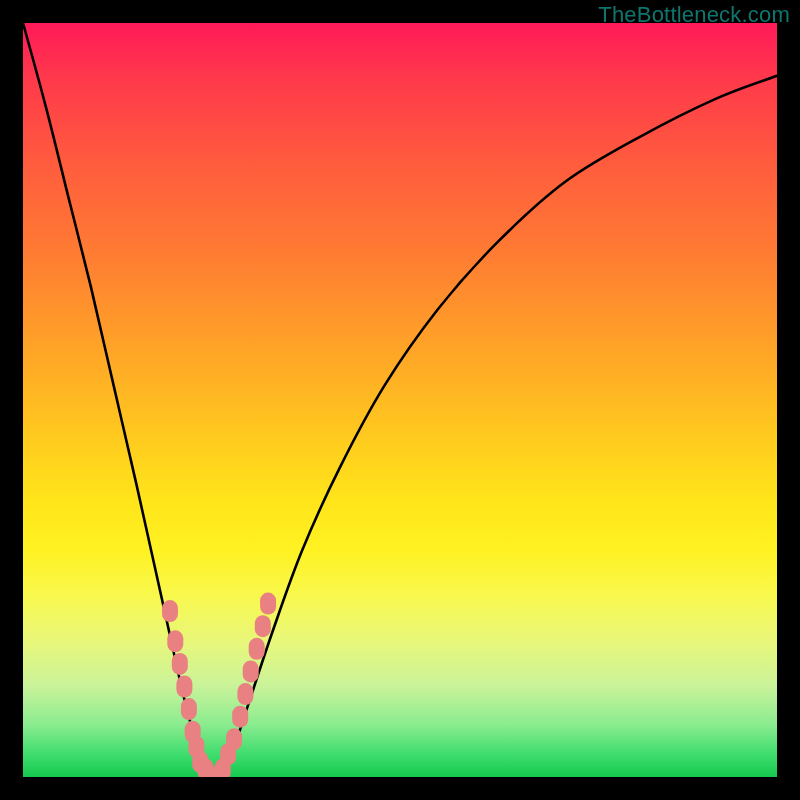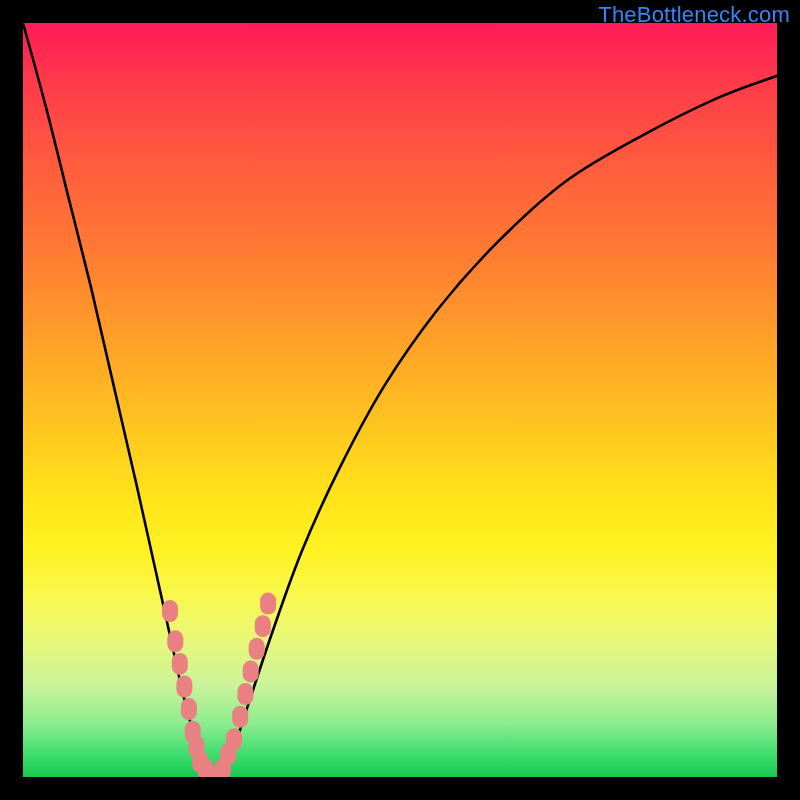--- a/index.html
+++ b/index.html
@@ -49,21 +49,21 @@
       #3fdd6e 97%,
       #14c94e 100%
     );
   }
   .watermark {
     position: absolute;
     top: 2px;
     right: 10px;
     font-family: Arial, Helvetica, sans-serif;
     font-size: 22px;
-    color: #3b82f6;
+    color: #0f766e;
     font-weight: 500;
     letter-spacing: 0.2px;
     user-select: none;
   }
   svg.curve {
     position: absolute;
     left: 0;
     top: 0;
     width: 754px;
     height: 754px;

